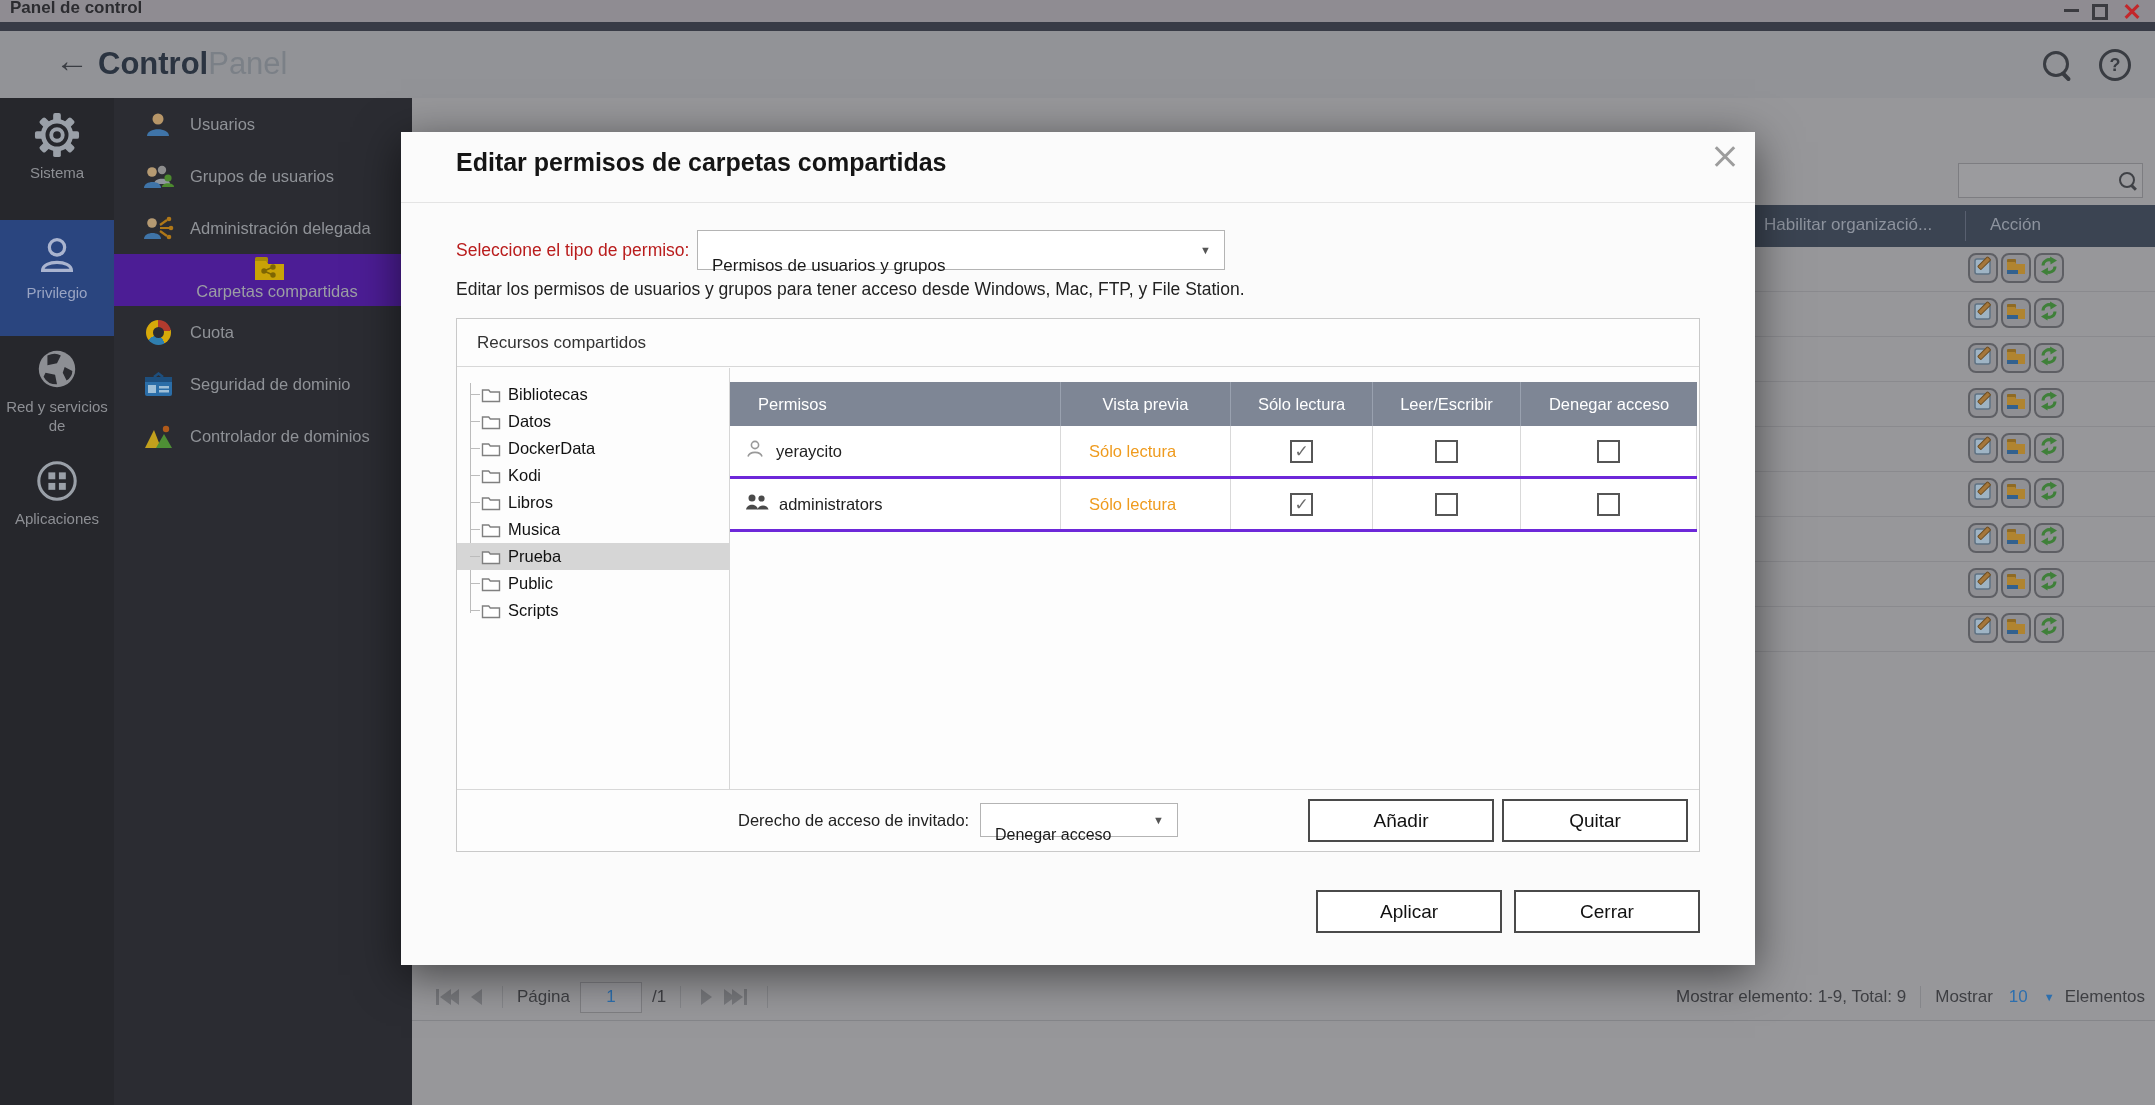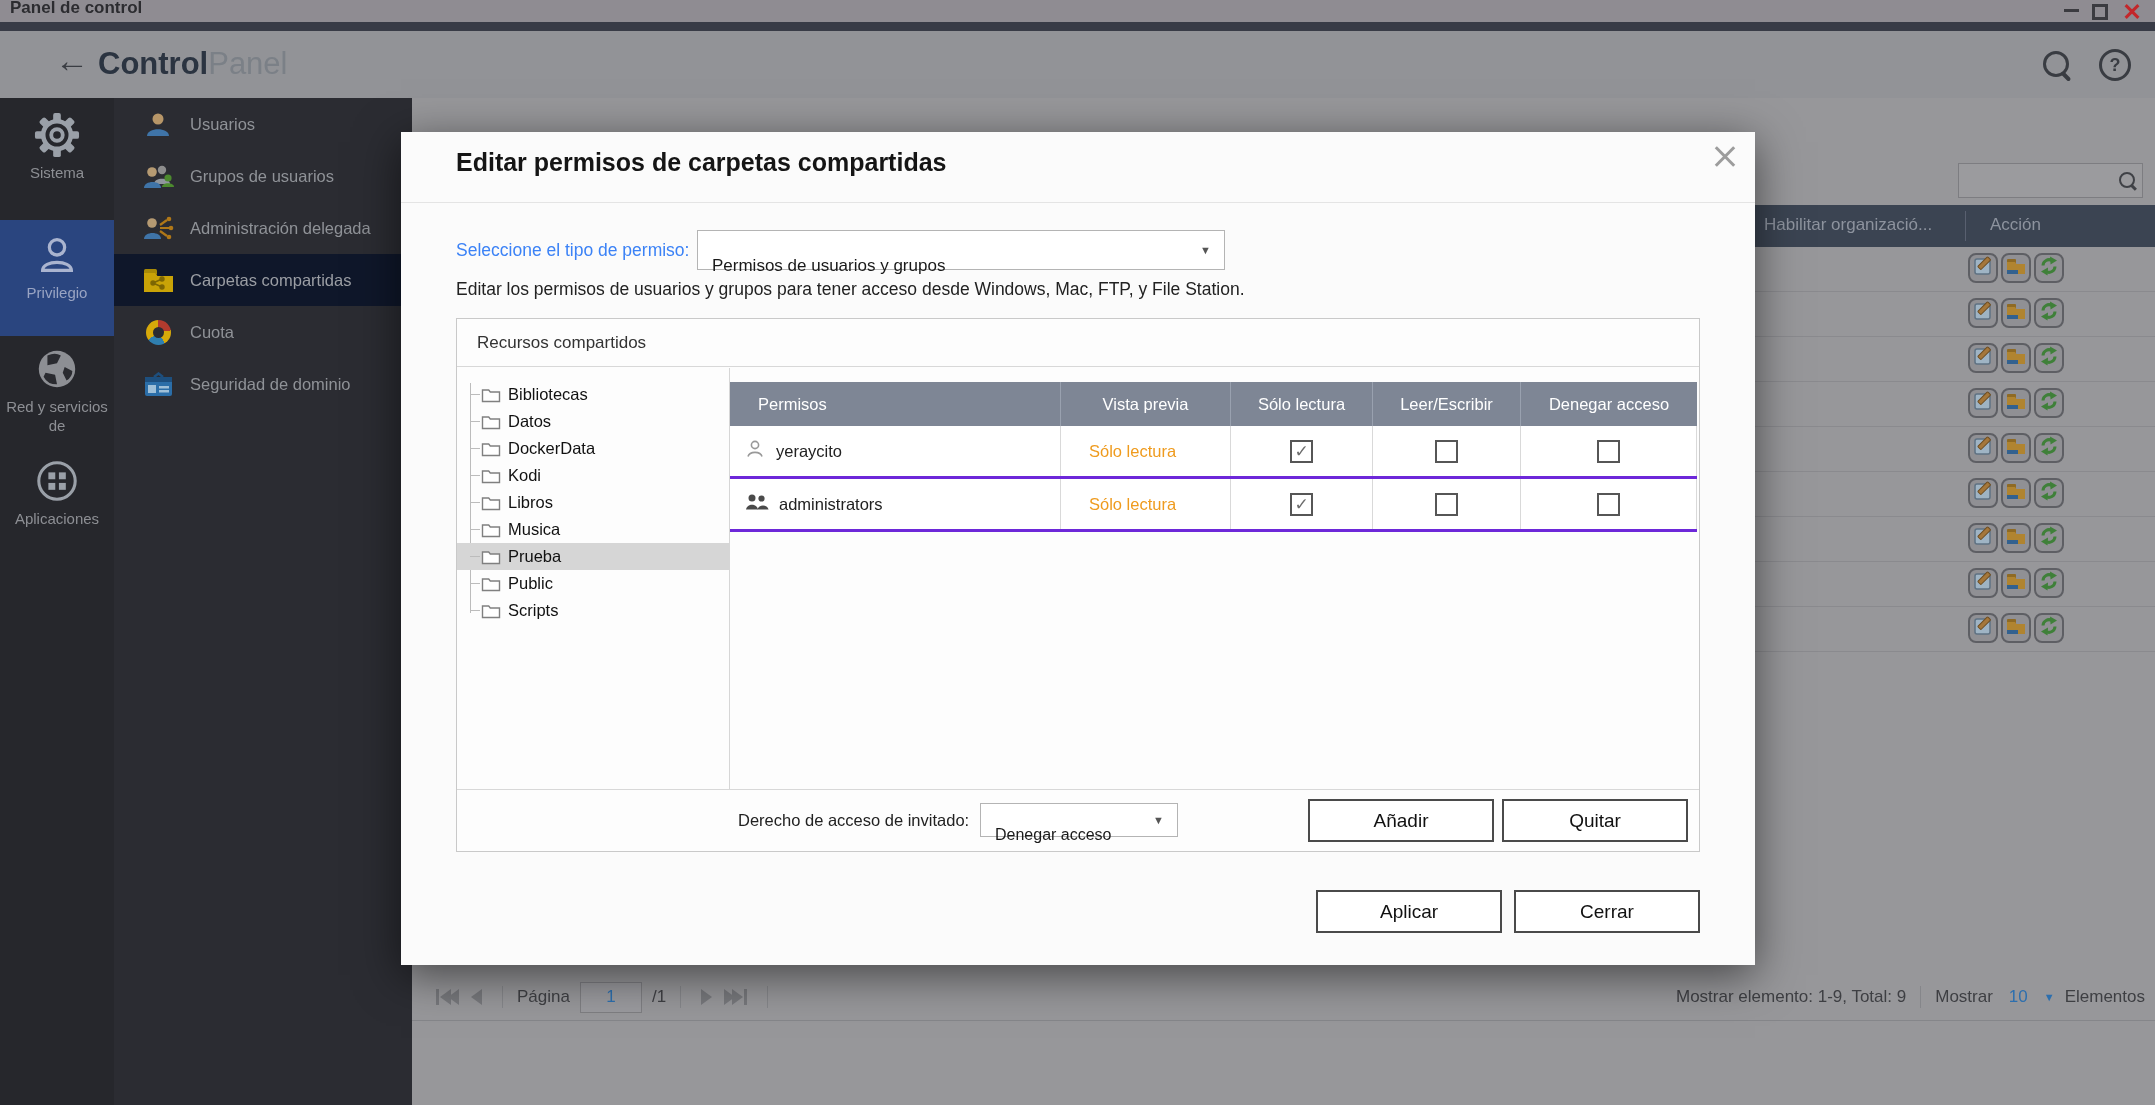--- a/index.html
+++ b/index.html
@@ -30,21 +30,21 @@
 
   
   .pnav{position:absolute;left:0;top:98px;width:114px;height:1007px;background:#26272c;border-right:1px solid #1e1f24;}
   .pnav-item{position:absolute;left:0;width:114px;text-align:center;color:#8d8f94;font-size:15px;cursor:pointer;}
   .pnav-item .ico{display:block;margin:0 auto 5px auto;width:46px;height:46px;}
   .pnav-item.sel{background:#2a457f;color:#99a4c3;}
 
   
   .snav{position:absolute;left:114px;top:98px;width:298px;height:1007px;background:#2b2c32;}
   .snav-item{height:52px;display:flex;align-items:center;padding-left:28px;color:#8f9297;font-size:16.5px;cursor:pointer;}
-  .snav-item.sel{background:#0f172a;color:#9b9ea4;}
+  .snav-item.sel{background:#4c1d95;color:#9b9ea4;flex-direction:column;}
   .snav-item .sico{width:32px;height:28px;margin-right:16px;display:flex;align-items:center;justify-content:center;}
   .donut{width:25px;height:25px;border-radius:50%;position:relative;
     background:conic-gradient(#b23b2e 10deg 80deg,#d7a90a 80deg 150deg,#2f7fb0 150deg 235deg,#d7a90a 235deg 370deg);}
   .donut::after{content:"";position:absolute;left:7px;top:7px;width:11px;height:11px;border-radius:50%;background:#2b2c32;}
 
   
   .bg-search{position:absolute;left:1958px;top:163px;width:183px;height:33px;background:#9b9b9e;border:1px solid #7d7d81;}
   .bg-search input{position:absolute;left:4px;top:3px;width:145px;height:25px;border:none;background:transparent;outline:none;font-size:15px;color:#3e3f43;}
   .bg-mag{position:absolute;right:7px;top:8px;width:12px;height:12px;border:2.5px solid #3f4146;border-radius:50%;}
   .bg-mag::after{content:"";position:absolute;left:11px;top:10px;width:2.5px;height:7px;background:#3f4146;transform:rotate(-45deg);}
@@ -75,21 +75,21 @@
   
   .modal{position:absolute;left:401px;top:132px;width:1354px;height:833px;background:#fbfbfb;z-index:6;
     box-shadow:0 10px 42px rgba(0,0,0,.55);}
   .m-title{position:absolute;left:55px;top:16px;font-size:25px;font-weight:bold;color:#151515;}
   .m-close{position:absolute;right:15px;top:10px;width:30px;height:30px;cursor:pointer;}
   .m-close i{position:absolute;left:2px;top:13px;width:26px;height:3px;background:#9c9c9c;}
   .m-close i:first-child{transform:rotate(45deg);}
   .m-close i:last-child{transform:rotate(-45deg);}
   .m-div{position:absolute;left:0;top:70px;width:100%;height:1px;background:#e4e4e4;}
   .m-row{position:absolute;left:55px;top:98px;height:40px;display:flex;align-items:center;}
-  .m-label{font-size:17.5px;color:#3b82f6;width:241px;}
+  .m-label{font-size:17.5px;color:#b91c1c;width:241px;}
   .selbox{position:relative;width:528px;height:40px;border:1px solid #b4b4b4;background:#fff;cursor:pointer;box-sizing:border-box;}
   .selbox .stext{position:absolute;left:14px;top:9px;font-size:17px;color:#1a1a1a;margin-top:16px;}
   .selbox .sarrow{position:absolute;right:13px;top:13px;font-size:11px;color:#555;}
   .m-desc{position:absolute;left:55px;top:147px;font-size:17.5px;color:#222;}
 
   .panel{position:absolute;left:55px;top:186px;width:1242px;height:532px;border:1px solid #c9c9c9;background:#fdfdfd;box-sizing:content-box;}
   .panel-h{position:absolute;left:0;top:0;width:100%;height:48px;border-bottom:1px solid #d8d8d8;
     font-size:17px;color:#333;line-height:48px;padding-left:20px;box-sizing:border-box;}
   .tree{position:absolute;left:0;top:49px;width:272px;height:421px;padding-top:13px;box-sizing:border-box;}
   .tguide{position:absolute;left:13px;top:64px;width:1px;height:230px;background:#bcbcbc;}
@@ -251,20 +251,30 @@
           <svg width="29" height="25">
             <rect x="1" y="5" width="27" height="19" rx="2" fill="#2b6ea8"></rect>
             <rect x="1" y="5" width="27" height="5" fill="#1d4f7e"></rect>
             <rect x="4" y="13" width="8" height="8" fill="#9fc0d8"></rect>
             <rect x="15" y="14" width="10" height="2.5" fill="#9fc0d8"></rect>
             <rect x="15" y="18" width="10" height="2.5" fill="#9fc0d8"></rect>
             <path d="M10 5 l4.5-3.5 4.5 3.5" stroke="#1d4f7e" stroke-width="2.5" fill="none"></path>
           </svg>
         </span>
         <span>Seguridad de dominio</span>
+      </div>
+      <div class="snav-item">
+        <span class="sico">
+          <svg width="29" height="25">
+            <path d="M1 24 L10 6 L17 24 z" fill="#c2a01d"></path>
+            <path d="M12 24 L20 10 L28 24 z" fill="#4e8f35"></path>
+            <circle cx="22" cy="5" r="3.2" fill="#b05a1a"></circle>
+          </svg>
+        </span>
+        <span>Controlador de dominios</span>
       </div>
     </div>
 
   <div class="bg-search">
     <input value="" style="">
     <span class="bg-mag"></span>
   </div>
   <div class="bg-thead">
     <span class="hcol1">Habilitar organizació...</span>
     <span class="hdiv"></span>

